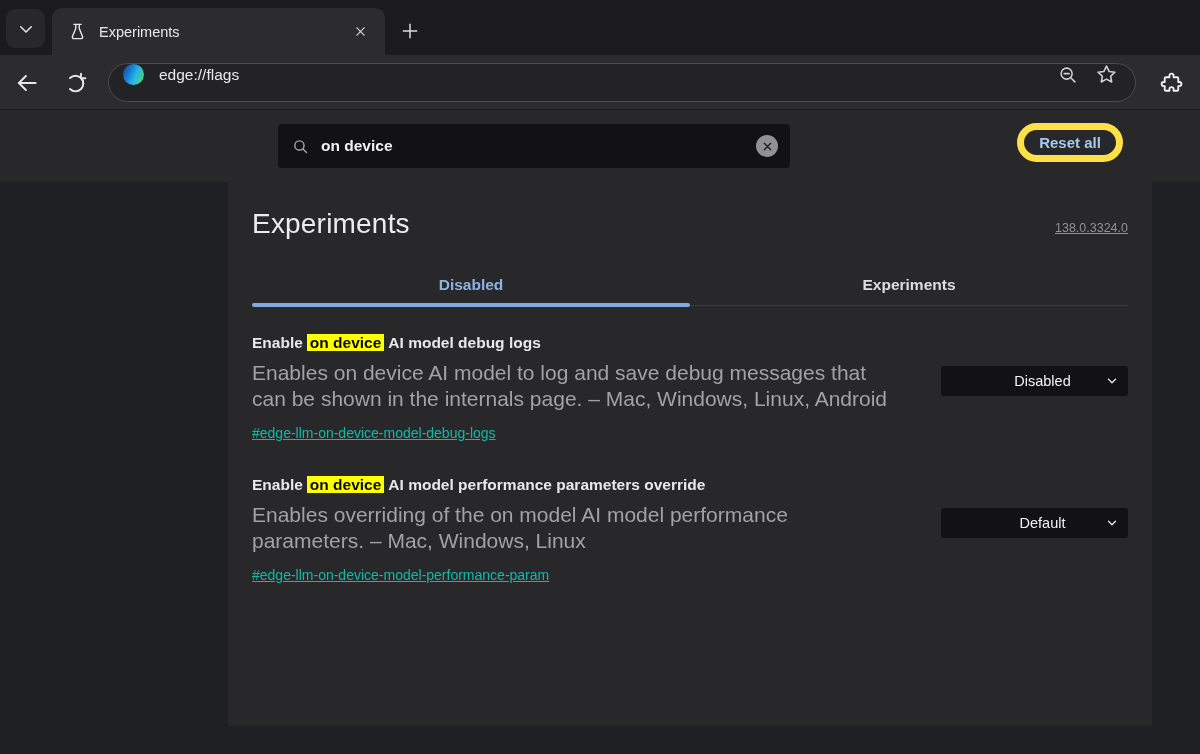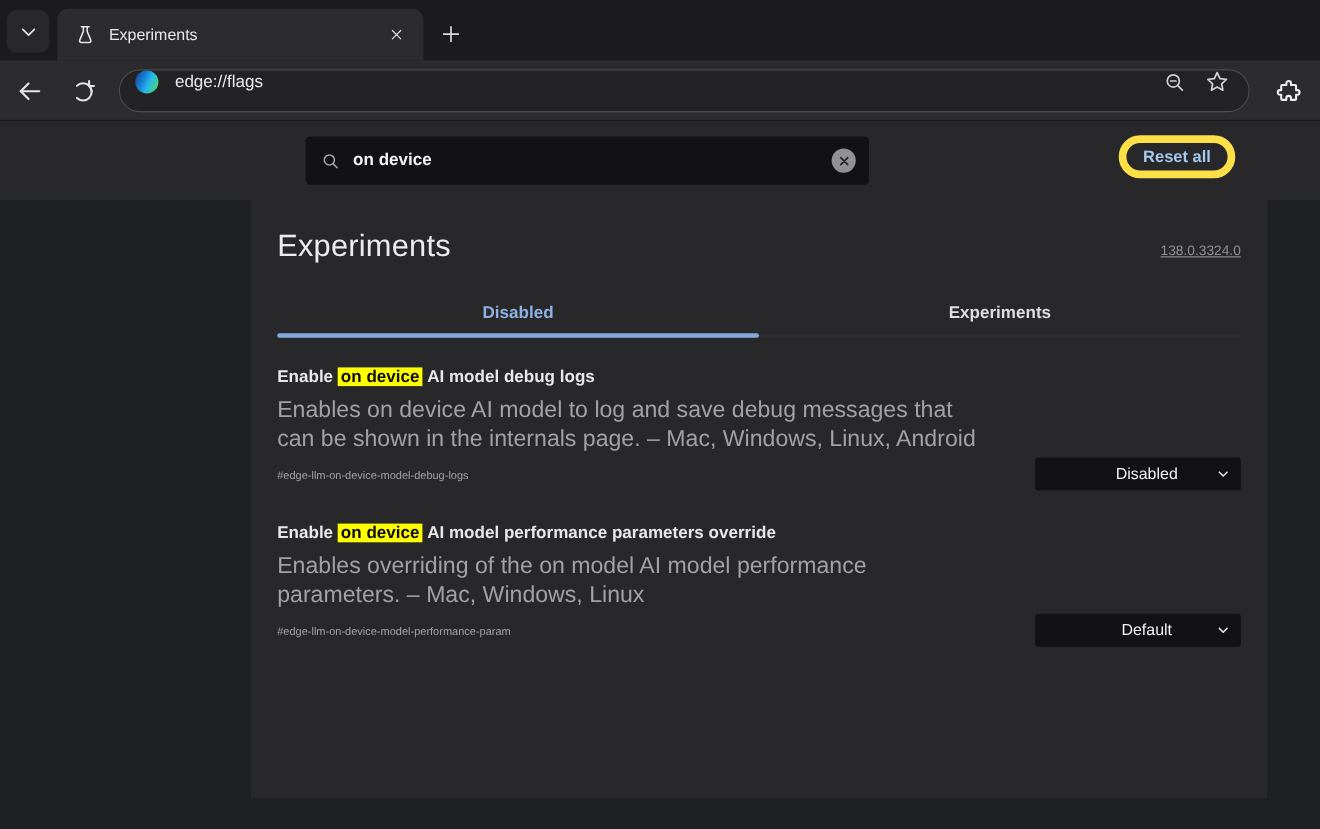--- a/index.html
+++ b/index.html
@@ -37,28 +37,28 @@
   .title-row { display:flex; align-items:flex-end; justify-content:space-between; }
   .page-title { color:#ececee; font-size:28px; font-weight:400; letter-spacing:.2px; }
   .version { color:#919195; font-size:12.5px; margin-bottom:5px;text-decoration:underline; }
 
   .tabs-row { position:relative; margin-top:30px; height:36px; display:flex; border-bottom:1px solid #3a3a3d; }
   .pg-tab { width:50%; text-align:center; font-size:15.5px; font-weight:600; padding-top:6px; }
   .pg-tab.active { color:#8db2e2; }
   .pg-tab.inactive { color:#dededf; }
   .active-indicator { position:absolute; left:0; bottom:-2px; width:50%; height:4px; background:#84a9de; border-radius:2px; }
 
-  .experiment { display:flex; justify-content:space-between; align-items:flex-end; }
+  .experiment { display:flex; justify-content:space-between; align-items:flex-start; }
   .exp-1 { margin-top:26px; }
   .exp-2 { margin-top:28px; }
   .exp-text { width:648px; }
   .exp-title { color:#e8e8ea; font-size:15.5px; font-weight:700; line-height:22px; }
   .hl { background:#feff00; color:#0b0b0b; padding:0 3px; margin:0 4px; font-weight:700; }
   .exp-desc { color:#a2a2a6; font-size:21px; line-height:26px; margin-top:6px; }
-  .exp-link { color:#a3a3a3; font-size:10px; line-height:26px; margin-top:8px; cursor:pointer; display:inline-block; }
+  .exp-link { color:#14b8a6; font-size:14px; line-height:26px; margin-top:8px; text-decoration:underline; cursor:pointer; display:inline-block; }
   .exp-control { width:187px; flex-shrink:0; margin-top:34px; }
   .dropdown { position:relative; width:187px; height:30px; background:#121214; border-radius:3px; display:flex; align-items:center; justify-content:center; cursor:pointer;padding-left:16px; }
   .dropdown-value { color:#f2f2f4; font-size:14.5px; }
   .dropdown .chev { position:absolute; right:9px; top:8px; }
 
   svg { display:block; }
 </style>
 </head>
 <body>
 

